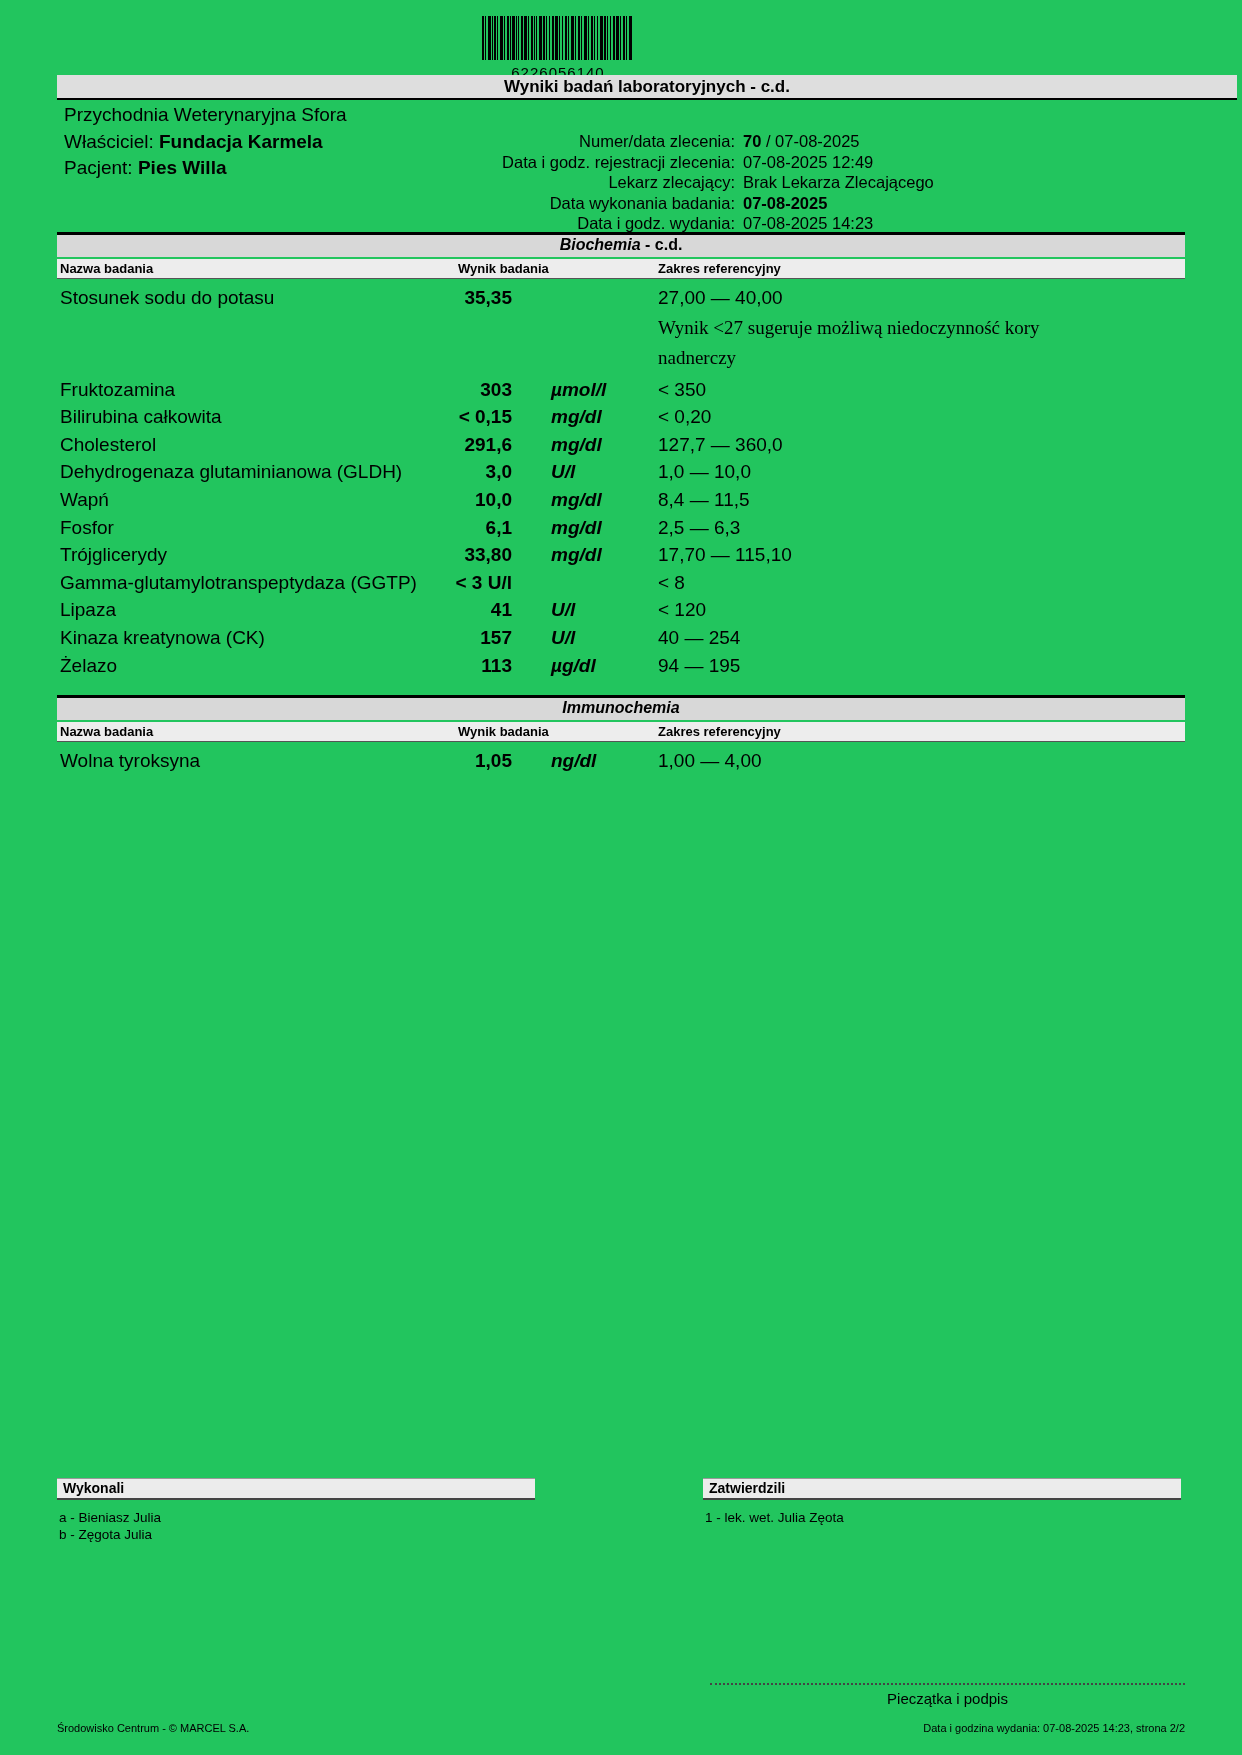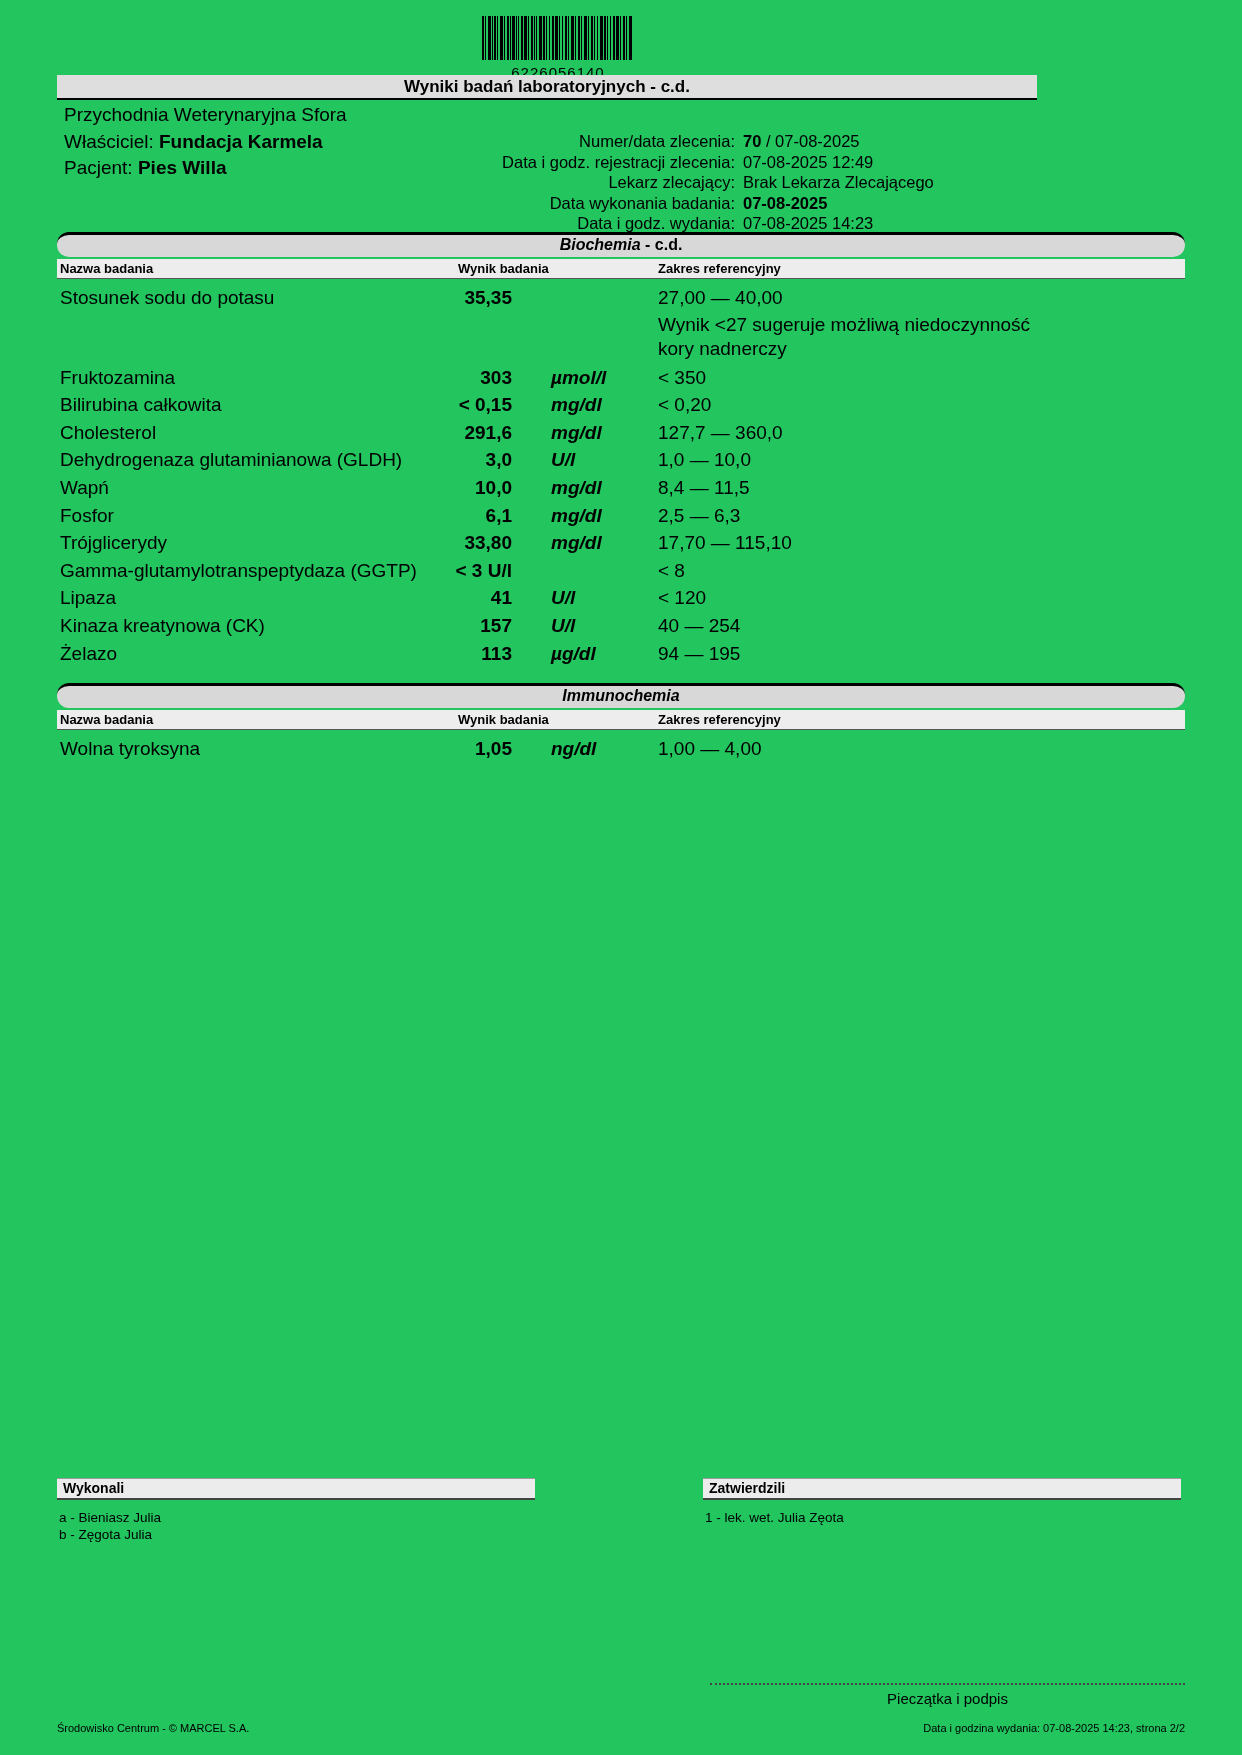--- a/index.html
+++ b/index.html
@@ -4,52 +4,52 @@
 <style>
   html,body{margin:0;padding:0;background:#888;}
   .page{position:relative;width:1242px;height:1755px;background:#22c55e;margin:0 auto;
         font-family:"Liberation Sans","DejaVu Sans",sans-serif;color:#000;overflow:hidden;}
 
   
   .barcode-wrap{position:absolute;left:478px;top:16px;width:160px;text-align:center;}
   .barcode-num{font-size:15px;line-height:16px;margin-top:1px;letter-spacing:1px;}
 
   
-  .title-bar{position:absolute;left:57px;top:75px;width:980px;height:23px;background:#dedede;
+  .title-bar{position:absolute;left:57px;top:75px;width:1180px;height:23px;background:#dedede;
              border-bottom:2px solid #000;display:flex;align-items:center;justify-content:center;
              font-weight:bold;font-size:17px;}
 
   
   .clinic{position:absolute;left:64px;top:104px;font-size:19px;}
   .hline{position:absolute;left:64px;font-size:19px;}
   .hline b{font-weight:bold;}
   .meta{position:absolute;left:230px;top:131px;font-size:16.5px;}
   .meta-row{display:flex;line-height:20.6px;}
   .meta-label{width:505px;text-align:right;}
   .meta-value{margin-left:8px;white-space:pre;}
   .bold{font-weight:bold;}
 
   
   .tables{position:absolute;left:57px;top:232px;width:1128px;}
   .section + .section{margin-top:10px;}
   .section-bar{border-top:3px solid #000;background:#d8d8d8;text-align:center;
-               font-weight:bold;font-size:16px;padding:1px 12px 3px;border-radius:12px;}
+               font-weight:bold;font-size:16px;padding:1px 12px 3px;}
   .section-bar .it{font-style:italic;}
   .cols{position:relative;background:#ededed;border-bottom:1px solid #555;height:19px;
         font-size:13px;font-weight:bold;margin-top:2px;}
   .cols .c1{position:absolute;left:3px;top:2px;}
   .cols .c2{position:absolute;left:401px;top:2px;}
   .cols .c3{position:absolute;left:601px;top:2px;}
   .rows{padding-top:5px;padding-bottom:6px;}
   .lab-row{position:relative;font-size:19px;line-height:27.6px;}
   .lab-row .nm{padding-left:3px;}
   .lab-row .res{position:absolute;left:255px;top:0;width:200px;text-align:right;font-weight:bold;}
   .lab-row .un{position:absolute;left:494px;top:0;font-weight:bold;font-style:italic;}
   .lab-row .rng{position:absolute;left:601px;top:0;width:420px;}
-  .comment{margin-left:601px;width:392px;font-size:19px;line-height:24px;padding:1px 0 3px;}
+  .comment{margin-left:601px;width:392px;font-size:19px;line-height:30px;padding:1px 0 3px;font-family:Liberation Serif, serif;}
 
   
   .sig{position:absolute;top:1478px;width:478px;}
   .sig.performed{left:57px;}
   .sig.approved{left:703px;}
   .sig-bar{background:#ececec;border-top:1px solid #999;border-bottom:2px solid #444;
            font-weight:bold;font-size:14px;padding:1px 6px 2px;}
   .sig-items{font-size:13.5px;line-height:17px;padding-top:9px;padding-left:2px;}
 
   

